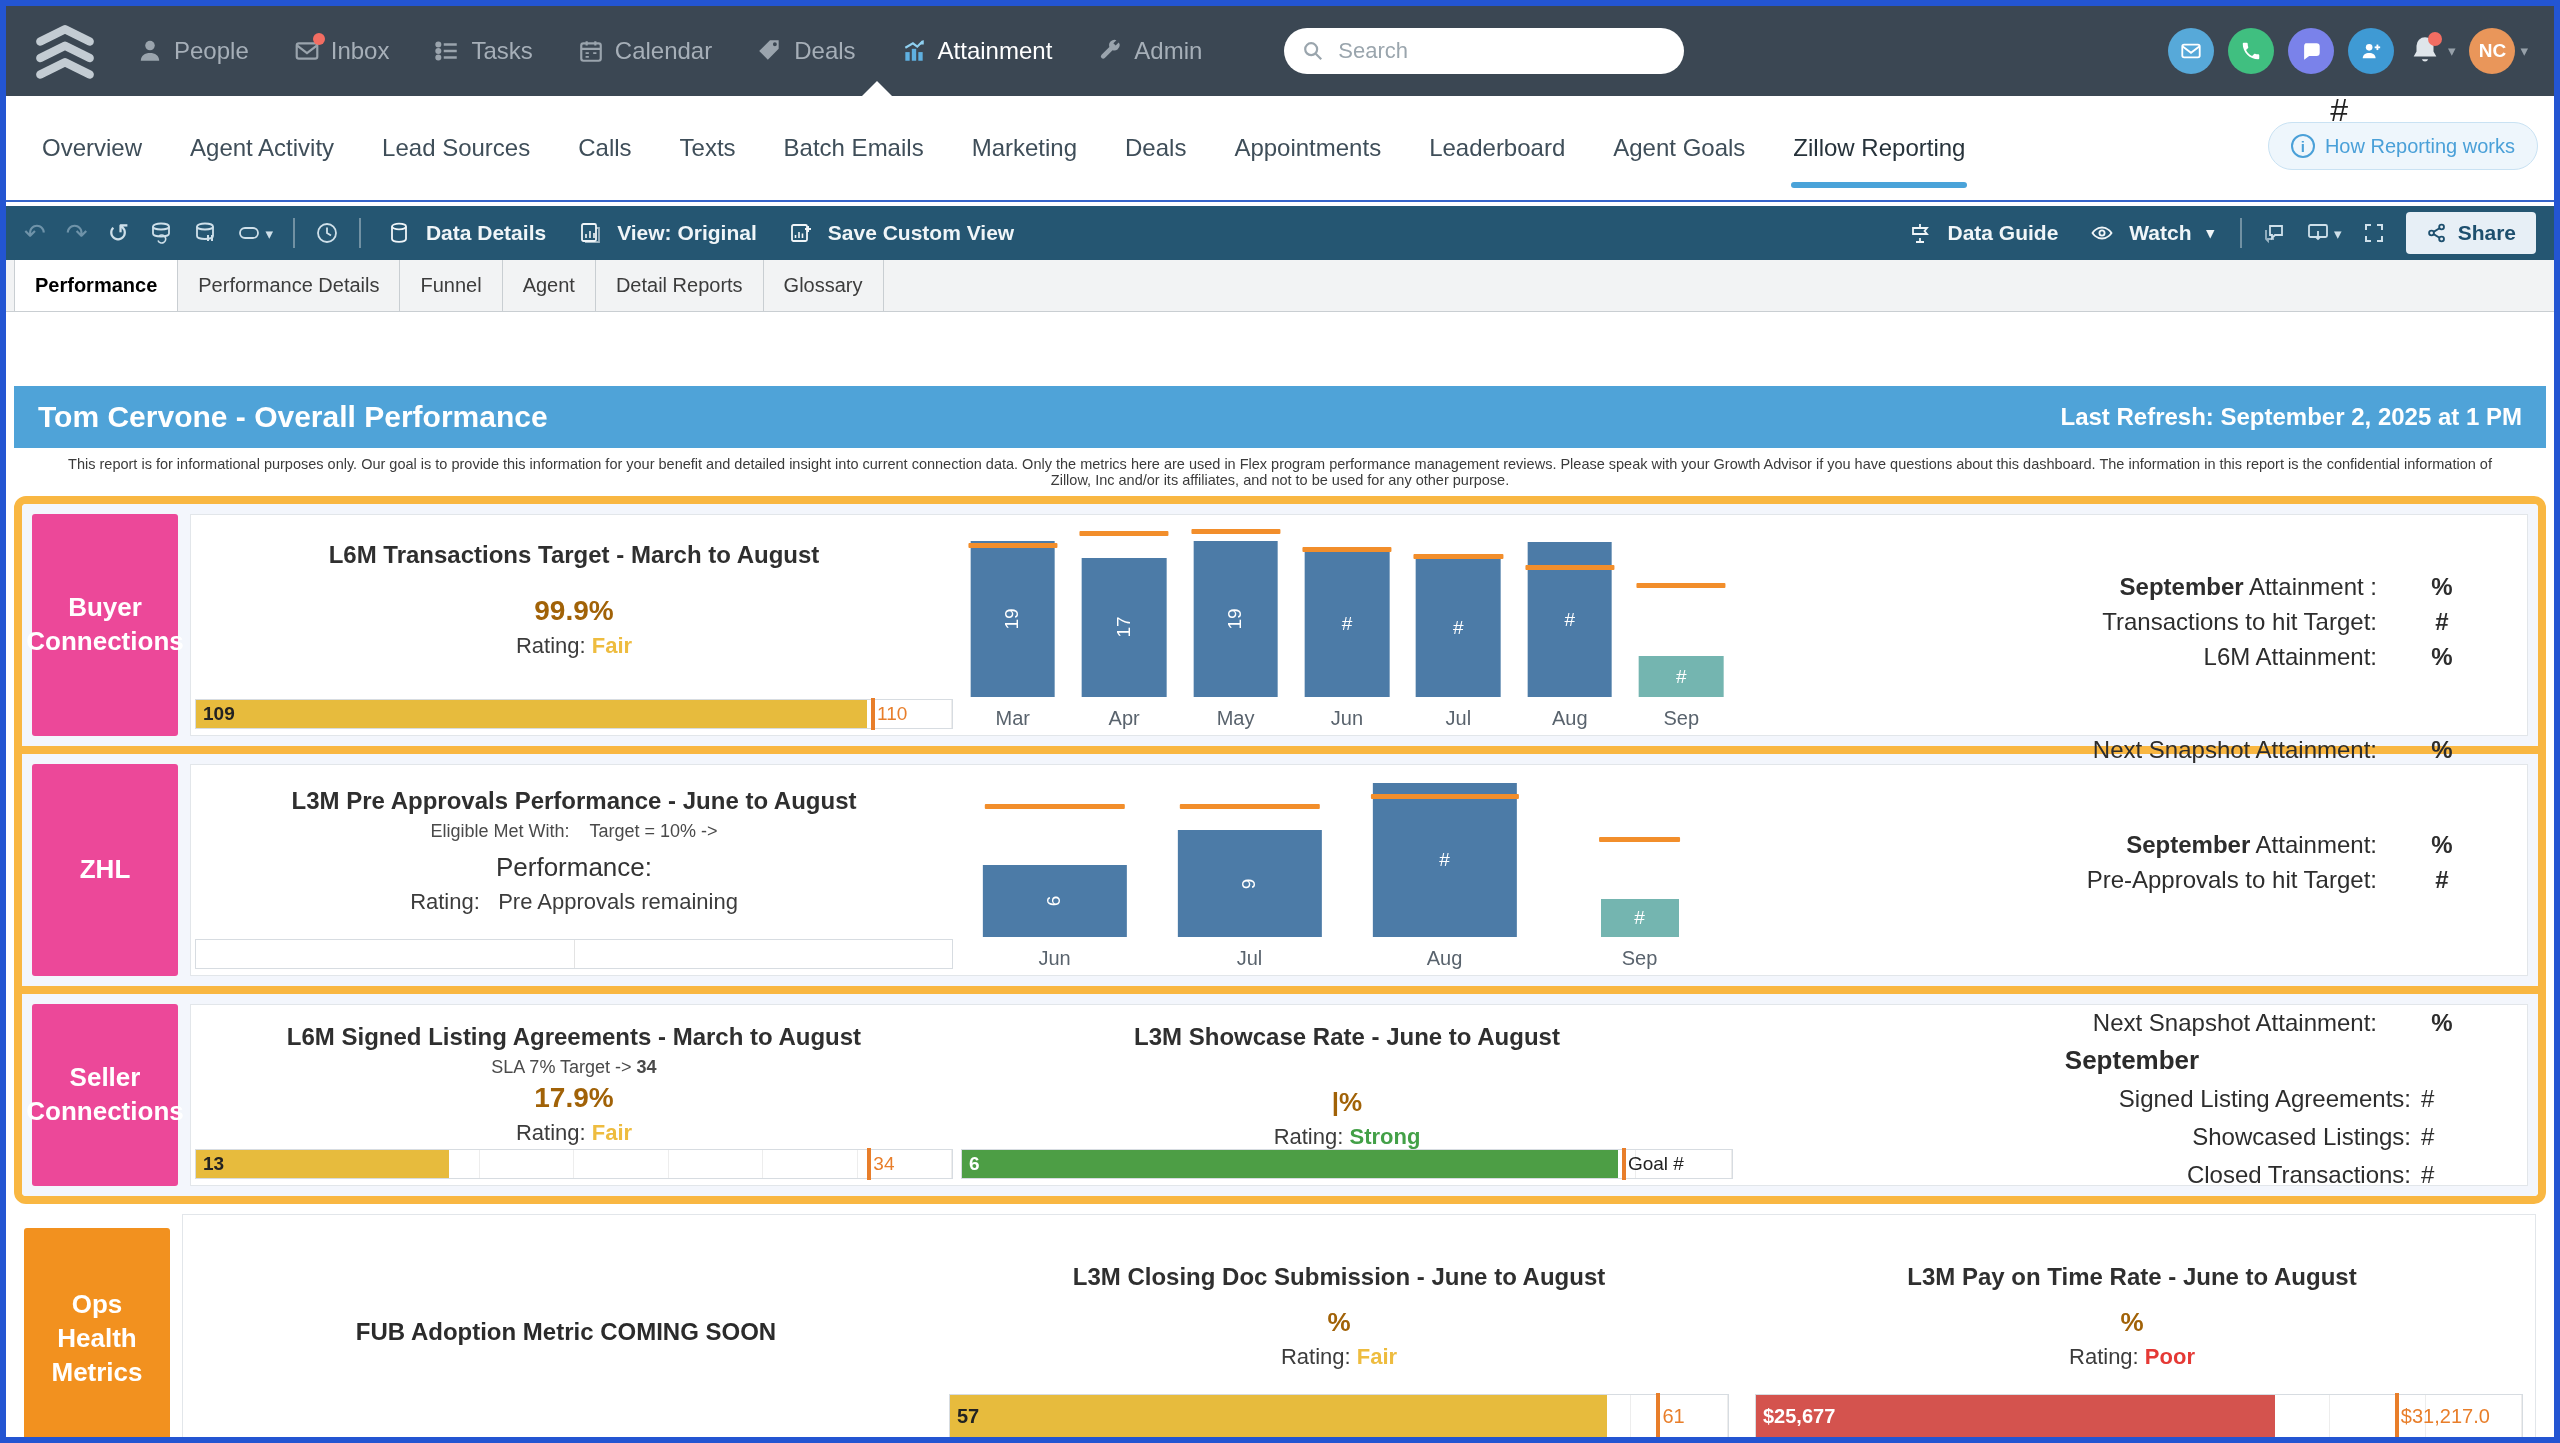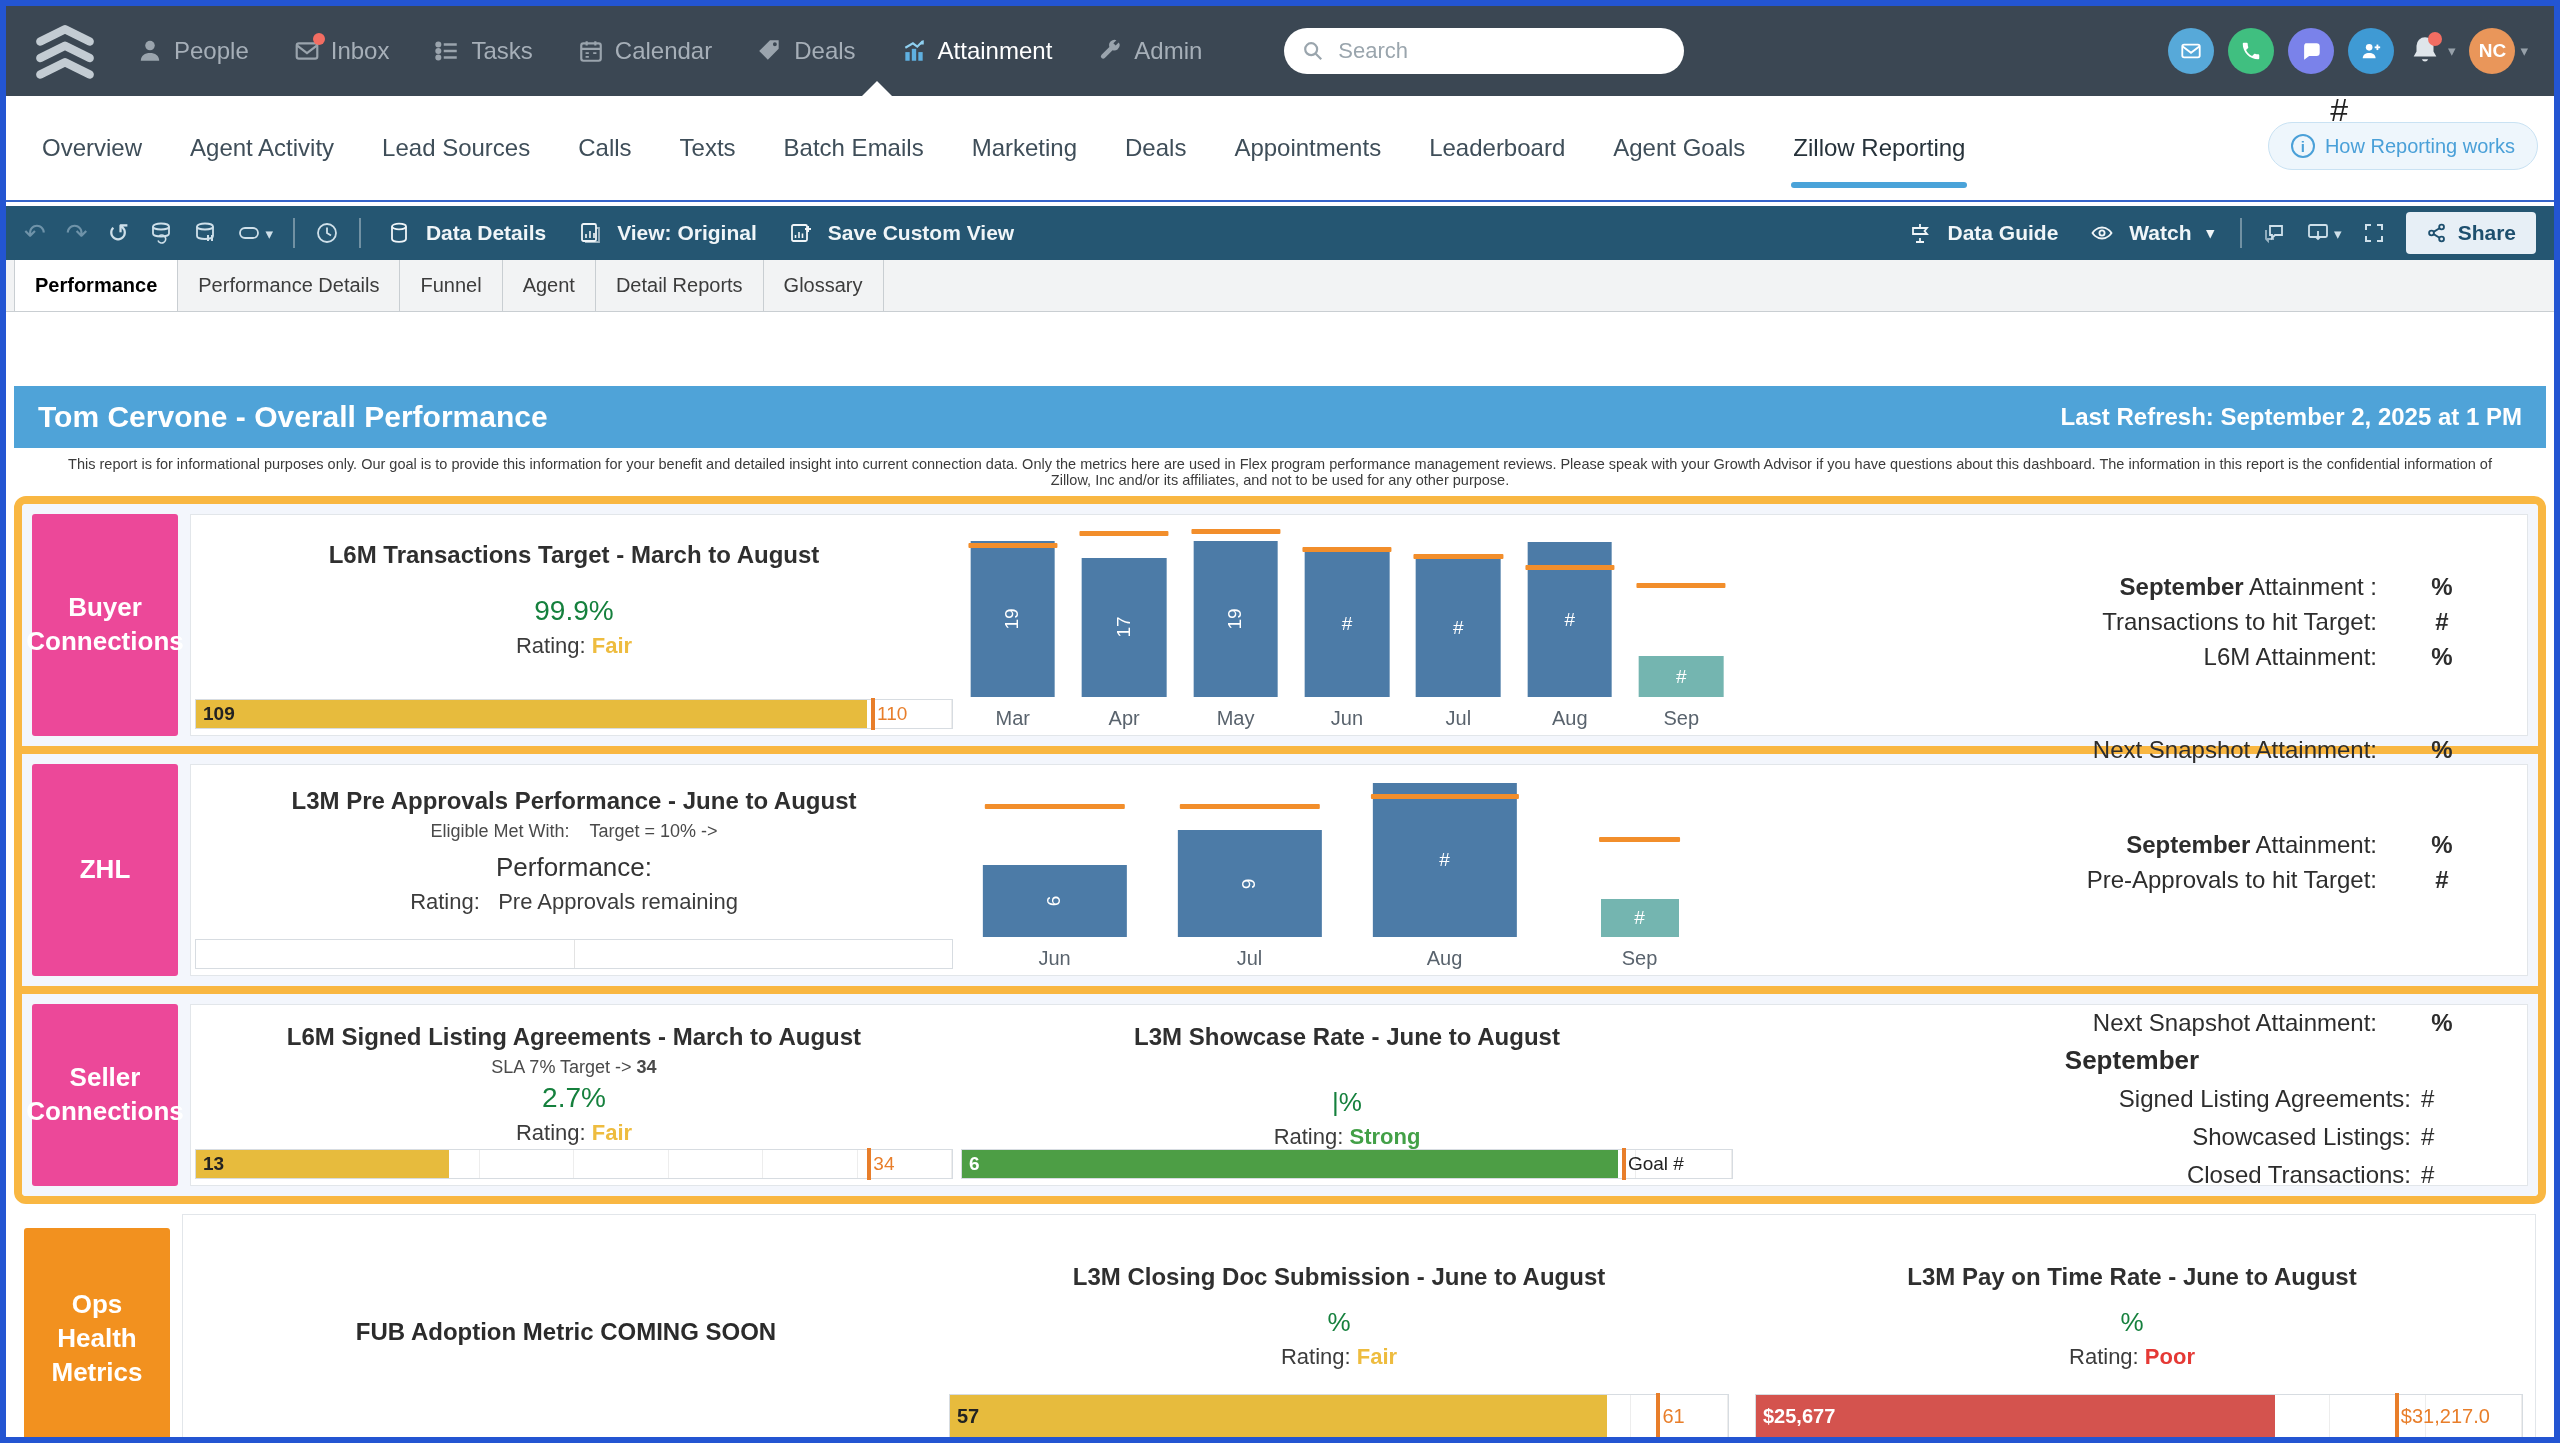--- a/index.html
+++ b/index.html
@@ -86,21 +86,21 @@
     display:flex;align-items:center;justify-content:center;text-align:center;padding:0 6px;}
   .rlabel-box.blue{background:#ec4899;}
   .rlabel-box.orange{background:#f2911f;}
   .rpanel{flex:1;display:flex;background:#fff;border:1px solid #e2e6ea;}
   .col{position:relative;display:flex;flex-direction:column;align-items:center;}
   .col.main{width:766px;flex:0 0 766px;}
   .col.chart{width:780px;flex:0 0 780px;}
   .col.right{flex:1;}
   .ttl{font-size:24px;font-weight:bold;color:#2f2f2f;margin-top:26px;}
   .sub{font-size:18px;color:#4a4a4a;margin-top:6px;}
-  .big{font-size:28px;font-weight:normal;color:#15803d;margin-top:26px;}
+  .big{font-size:28px;font-weight:bold;color:#a16207;margin-top:26px;}
   .perf{font-size:26px;color:#333;margin-top:10px;}
   .rating{font-size:22px;color:#3c3c3c;margin-top:6px;}
   .rating b{font-weight:bold;}
   .gold{color:#eebc3f;}
   .green{color:#43a047;}
   .redtx{color:#e53935;}
 
   
   .pbar{position:absolute;left:4px;right:4px;bottom:6px;height:30px;border:1px solid #d7dce1;background:#fff;cursor:pointer;
     background-image:repeating-linear-gradient(to right,transparent 0,transparent calc(12.5% - 1px),#ededed calc(12.5% - 1px),#ededed 12.5%);}
@@ -606,21 +606,21 @@
       </div>
     </section>
 
     <section class="mrow" style="height:210px;">
       <div class="rlabel-box blue">Seller Connections</div>
       <div class="rpanel">
         <div class="col main">
           <div class="ttl" style="margin-top:18px;">L6M Signed Listing Agreements - March to August</div>
           <div class="sub">
             <span>SLA 7% Target -&gt; </span><b>34</b></div>
-          <div class="big" style="margin-top:4px;">2.7%</div>
+          <div class="big" style="margin-top:4px;">17.9%</div>
           <div class="rating">
             <span>Rating:</span>
             <b class="gold">Fair</b></div>
           <div class="pbar">
             <div class="fill yellow" style="width: 33.4%;">
               <span class="plbl dark">13</span>
               </div>
             <div class="marker" style="left: 88.8%;"></div>
             <span class="mlbl" style="left: 88.8%;">34</span>
           </div>

